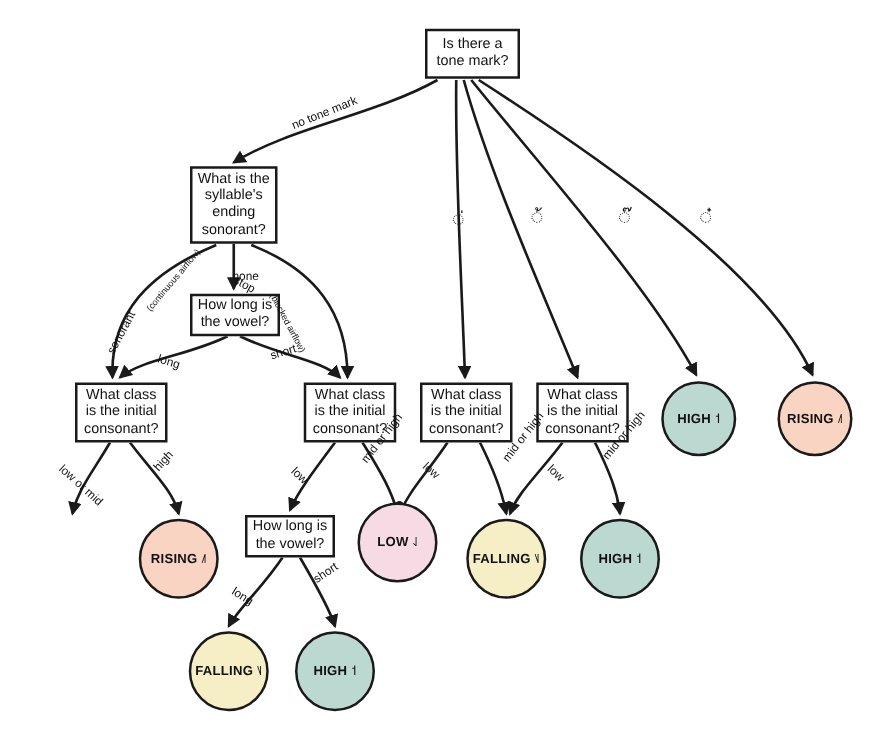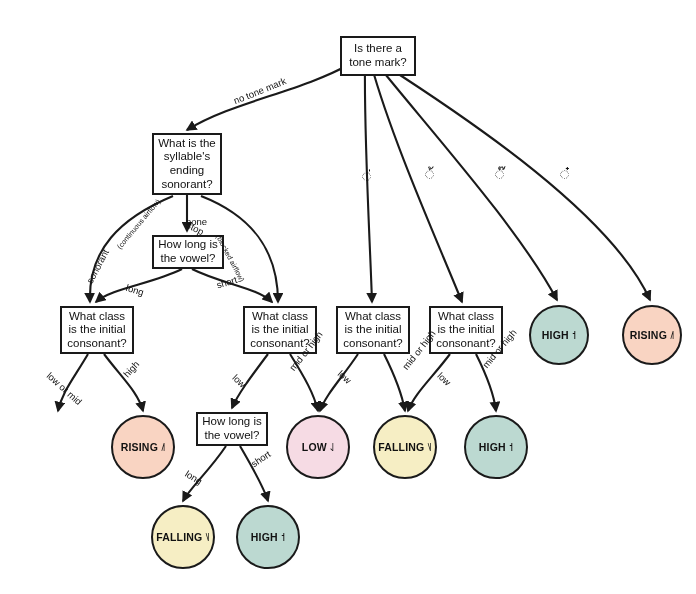--- a/index.html
+++ b/index.html
@@ -68,21 +68,21 @@
       <path d="M 240 446 C 254 470 264 488 268 501"></path>
 
       <path d="M 358 354 C 342 378 326 394 320 411"></path>
       <path d="M 384 354 C 396 378 402 394 405 411"></path>
 
       <path d="M 450 354 C 432 378 414 394 408 411"></path>
       <path d="M 476 354 C 488 378 494 394 496 411"></path>
     </g>
   </svg>
 
-  <div class="node-box" style="left:340px;top:36px;width:76px;height:40px;">
+  <div class="node-box" style="left:340px;top:23px;width:76px;height:40px;">
     <span>Is there a tone mark?</span>
   </div>
   <div class="node-box" style="left:152px;top:133px;width:70px;height:62px;">
     <span>What is the syllable's ending sonorant?</span>
   </div>
   <div class="node-box" style="left:152px;top:235px;width:72px;height:34px;">
     <span>How long is the vowel?</span>
   </div>
   <div class="node-box" style="left:60px;top:306px;width:74px;height:48px;">
     <span>What class is the initial consonant?</span>
@@ -111,21 +111,21 @@
       <span>FALLING</span>
       <span>˥˩</span>
     </span>
   </div>
   <div class="node-circle" style="left:236px;top:505px;width:64px;height:64px;background:#bcd9d1;">
     <span>
       <span>HIGH</span>
       <span>˦</span>
     </span>
   </div>
-  <div class="node-circle" style="left:286px;top:415px;width:64px;height:64px;background:#f6dbe4;">
+  <div class="node-circle" style="left:286px;top:402px;width:64px;height:64px;background:#f6dbe4;">
     <span>
       <span>LOW</span>
       <span>˨˩</span>
     </span>
   </div>
   <div class="node-circle" style="left:373px;top:415px;width:64px;height:64px;background:#f6eec4;">
     <span>
       <span>FALLING</span>
       <span>˥˩</span>
     </span>

